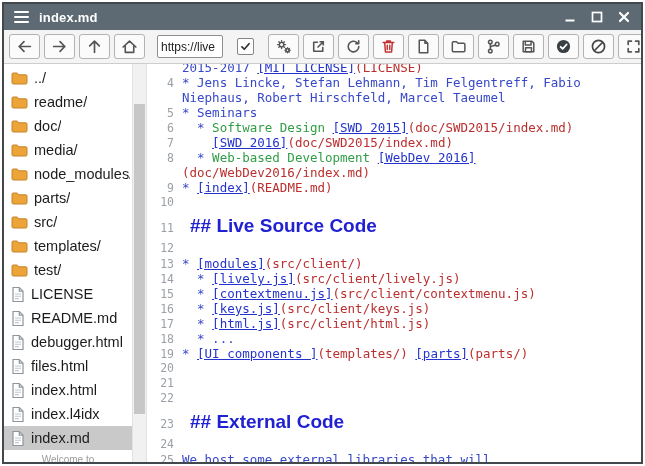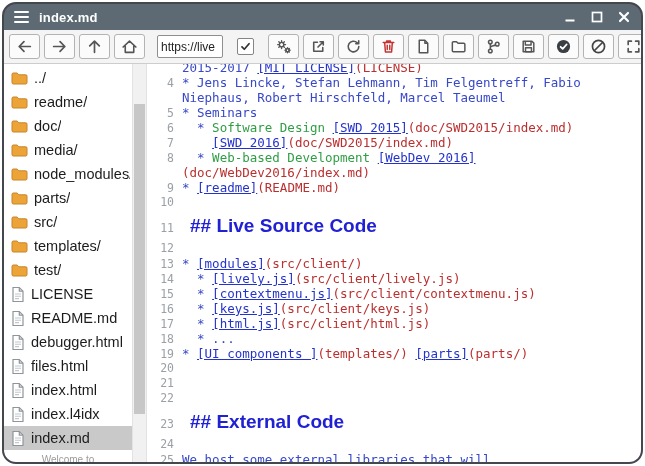--- a/index.html
+++ b/index.html
@@ -1,21 +1,21 @@
 <!DOCTYPE html>
 <html style="--titlebar: #5d6a73; --toolbar-bg: #f4f4f4; --selection: #c9c9c9; --folder: #eca338; --trash: #c43333; --accept: #3a3f44; --text: #3748c8; --link: #2433cc; --url: #bb2f2f; --green: #2f9e44; --heading: #2121d4; --line-number: #9aa0a6;"><head>
 <meta charset="utf-8">
 <style>
   html,body{margin:0;padding:0;}
   body{
     width:645px;height:466px;position:relative;background:#fff;
     font-family:"Liberation Sans",sans-serif;overflow:hidden;
   }
   .window{
-    position:absolute;inset:2px;border:2px solid #43484d;border-radius:14px;
+    position:absolute;inset:2px;border:2px solid #43484d;border-radius:0;
     overflow:hidden;display:flex;flex-direction:column;background:#701a75;
   }
   
   .titlebar{
     height:26px;flex:0 0 auto;background:var(--titlebar,#5d6a73);
     display:flex;align-items:center;padding:0 10px;gap:10px;
   }
   .hamburger{display:flex;flex-direction:column;gap:2.5px;width:15px;cursor:pointer;}
   .hamburger i{display:block;height:2.4px;background:#fff;border-radius:1px;}
   .win-title{color:#fff;font-size:13px;font-weight:bold;letter-spacing:.2px;}
@@ -360,21 +360,21 @@
           <div class="row">
             <span class="gutter">8</span>
             <span class="code"><span class="tok-text">  * </span><span class="tok-green">Web-based Development </span><span class="tok-link">[WebDev 2016]</span></span>
           </div>
           <div class="row">
             <span class="gutter"></span>
             <span class="code"><span class="tok-url">(doc/WebDev2016/index.md)</span></span>
           </div>
           <div class="row">
             <span class="gutter">9</span>
-            <span class="code"><span class="tok-text">* </span><span class="tok-link">[readme]</span><span class="tok-url">(README.md)</span></span>
+            <span class="code"><span class="tok-text">* </span><span class="tok-link">[index]</span><span class="tok-url">(README.md)</span></span>
           </div>
           <div class="row">
             <span class="gutter">10</span>
             <span class="code"></span>
           </div>
           <div class="row h">
             <span class="gutter">11</span>
             <span class="code"><span class="tok-heading">## Live Source Code</span></span>
           </div>
           <div class="row">

